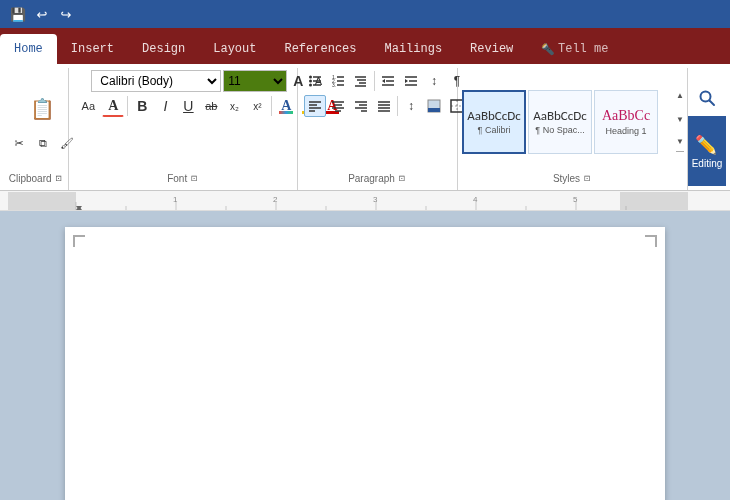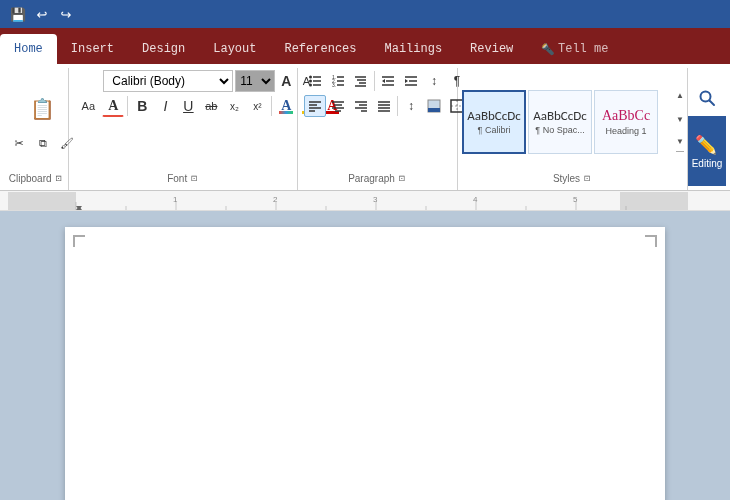--- a/index.html
+++ b/index.html
@@ -93,26 +93,26 @@
       width: 130px;
       height: 22px;
       font-size: 12px;
       border: 1px solid #c0c0c0;
       padding: 1px 4px;
       background: #fff;
       cursor: pointer;
     }
 
     .font-size-select {
-      width: 40px;
+      width: 64px;
       height: 22px;
       font-size: 12px;
       border: 1px solid #c0c0c0;
       padding: 1px 0;
-      background: #a3a3a3;
+      background: #4d7c0f;
       cursor: pointer;
     }
 
     .small-btn {
       width: 18px;
       height: 18px;
       border: 1px solid transparent;
       background: transparent;
       cursor: pointer;
       display: flex;

